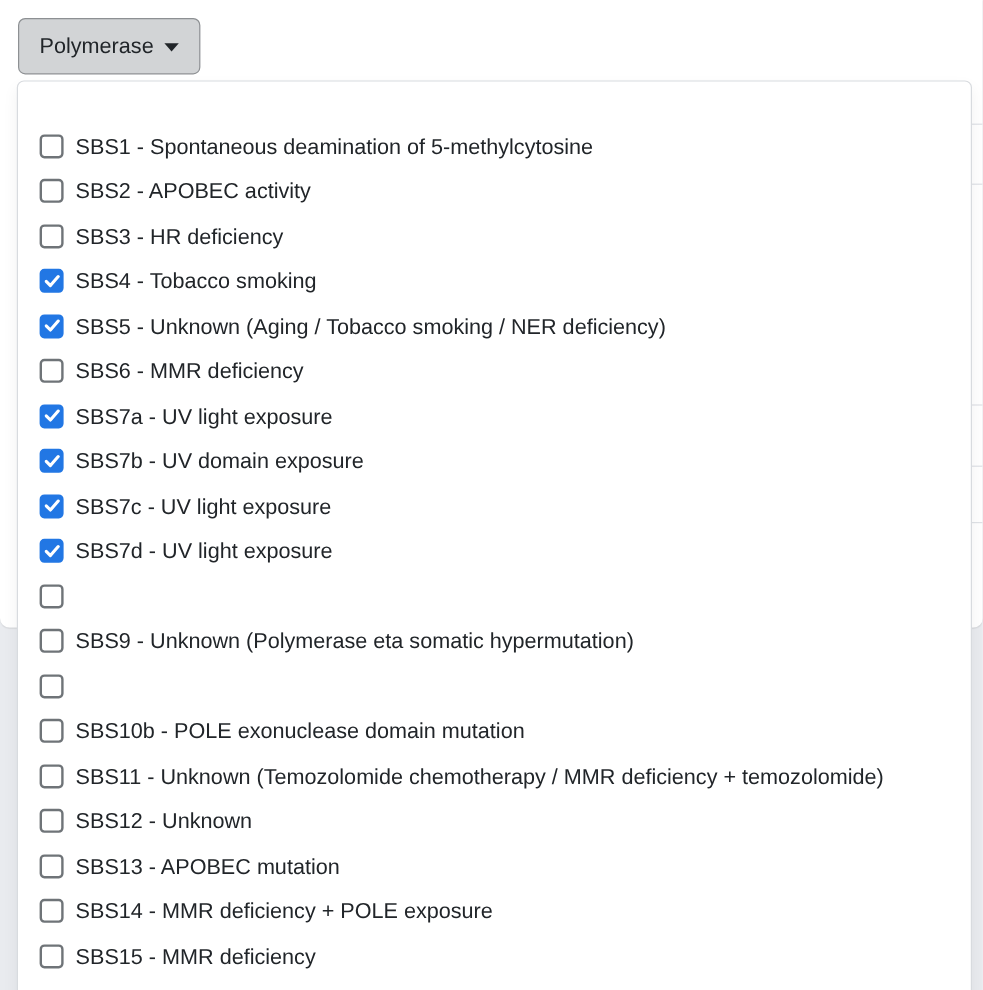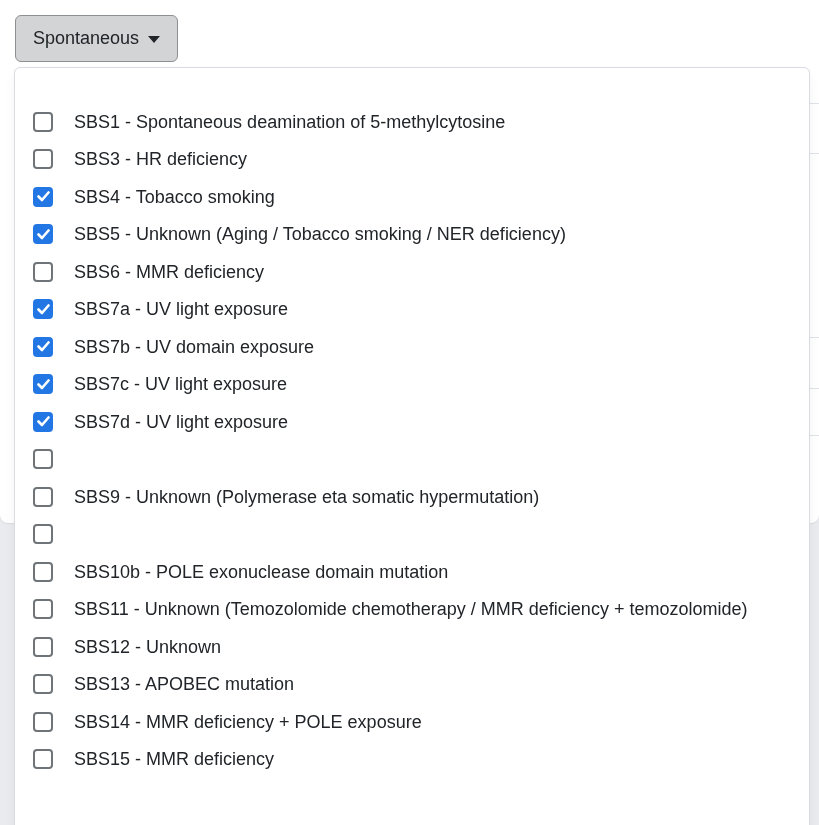--- a/index.html
+++ b/index.html
@@ -72,21 +72,20 @@
   }
   .sig-list {
     padding-top: 35px;
   }
   .sig-row {
     display: flex;
     align-items: center;
     height: 37.5px;
     padding-left: 18px;
     cursor: pointer;
-    gap: 11px;
   }
   .cb {
     flex: 0 0 auto;
     width: 20px; height: 20px;
     border: 2px solid #6f7478;
     border-radius: 4px;
     background: #ffffff;
     margin-right: 10px;
     display: inline-flex;
     align-items: center;
@@ -112,34 +111,40 @@
 
   <div class="bg-card">
     <div class="bg-line" style="top:103px"></div>
     <div class="bg-line" style="top:153px"></div>
     <div class="bg-line" style="top:337px"></div>
     <div class="bg-line" style="top:388px"></div>
     <div class="bg-line" style="top:435px"></div>
   </div>
 
   <button class="signatures-btn">
-    <span>Spontaneous</span>
+    <span>Polymerase</span>
     <span class="caret"></span>
   </button>
 
   <div class="dropdown-panel">
     <div class="sig-list">
 
         <label class="sig-row">
           <span class="cb">
             
           </span>
           <span class="sig-label">SBS1 - Spontaneous deamination of 5-methylcytosine</span>
         </label>
 
+        <label class="sig-row">
+          <span class="cb">
+            
+          </span>
+          <span class="sig-label">SBS2 - APOBEC activity</span>
+        </label>
 
         <label class="sig-row">
           <span class="cb">
             
           </span>
           <span class="sig-label">SBS3 - HR deficiency</span>
         </label>
 
         <label class="sig-row">
           <span class="cb checked">

